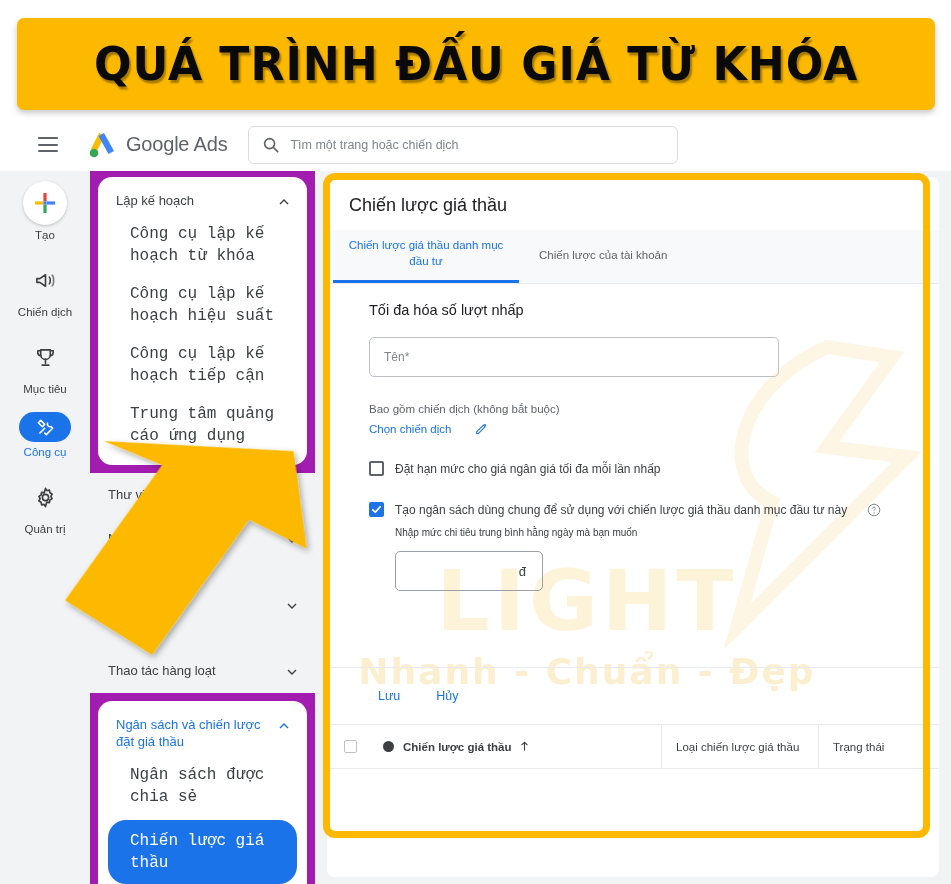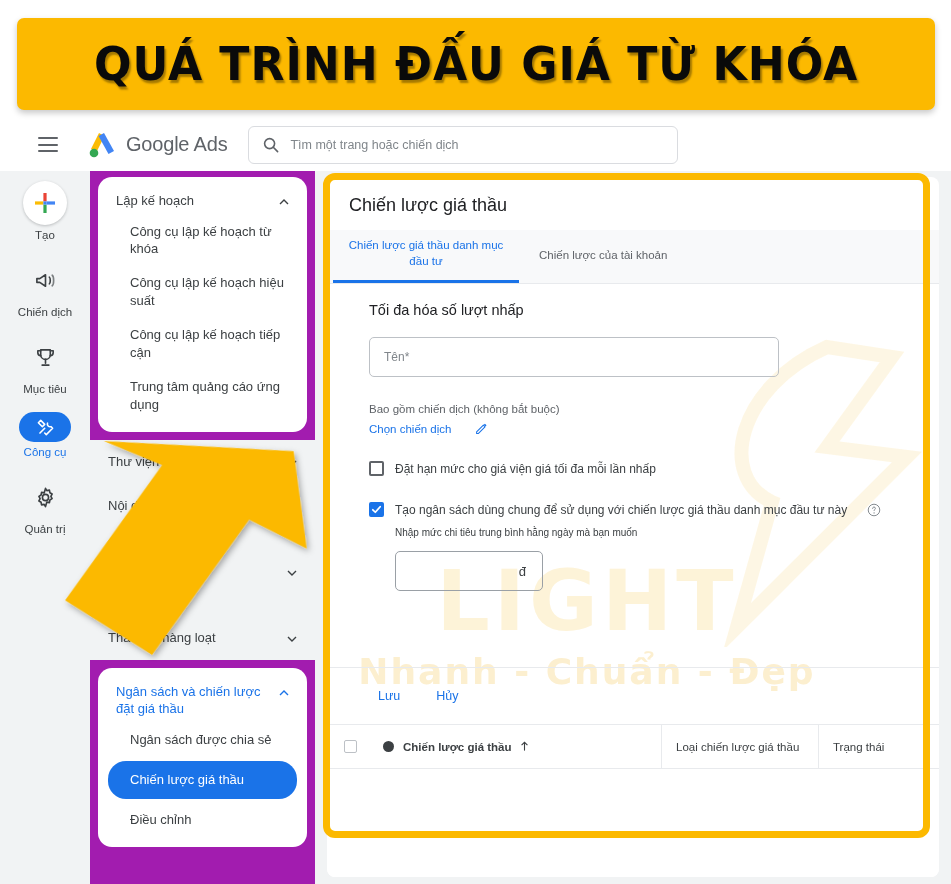--- a/index.html
+++ b/index.html
@@ -143,24 +143,25 @@
     display: flex; align-items: flex-start; justify-content: space-between;
     padding: 5px 16px 5px 18px;
     cursor: pointer;
   }
   .nav-group-head .t {
     font-size: 13px; color: #3c4043; line-height: 1.35;
   }
   .nav-group-head.accent .t { color: #1a73e8; }
   .chev { width: 14px; height: 14px; flex: 0 0 auto; margin-top: 3px; }
   .nav-sub {
-    font-size: 13px; color: #3c4043;
+    font-size: 16px; color: #3c4043;
     padding: 8px 14px 8px 32px;
     line-height: 1.38;
     cursor: pointer;
+    font-family: Liberation Mono, monospace;
   }
   .nav-sub.selected {
     background: #1a73e8;
     color: #ffffff;
     border-radius: 18px;
     margin: 4px 10px;
     padding: 10px 14px 10px 22px;
   }
   .nav-flat {
     background: #f1f3f4;
@@ -549,21 +550,21 @@
           <div class="pick-link">
             <span>Chọn chiến dịch</span>
             <svg class="pencil" viewBox="0 0 16 16">
               <path d="M2 12.2l8.3-8.3 2 2L4 14.2H2z" fill="none" stroke="#1a73e8" stroke-width="1.3" stroke-linejoin="round"></path>
               <path d="M10.8 3.4l1.4-1.4 2 2-1.4 1.4z" fill="#1a73e8"></path>
             </svg>
           </div>
 
           <div class="check-row">
             <div class="cbox"></div>
-            <div class="check-label">Đặt hạn mức cho giá viện giá tối đa mỗi lần nhấp</div>
+            <div class="check-label">Đặt hạn mức cho giá ngân giá tối đa mỗi lần nhấp</div>
           </div>
 
           <div class="check-row">
             <div class="cbox checked">
               <svg width="11" height="11" viewBox="0 0 12 12">
                 <polyline points="2,6.3 4.7,9 10,3" fill="none" stroke="#ffffff" stroke-width="1.9" stroke-linecap="round" stroke-linejoin="round"></polyline>
               </svg>
             </div>
             <div class="check-label">Tạo ngân sách dùng chung để sử dụng với chiến lược giá thầu danh mục đầu tư này</div>
             <svg class="help-icon" viewBox="0 0 16 16">

